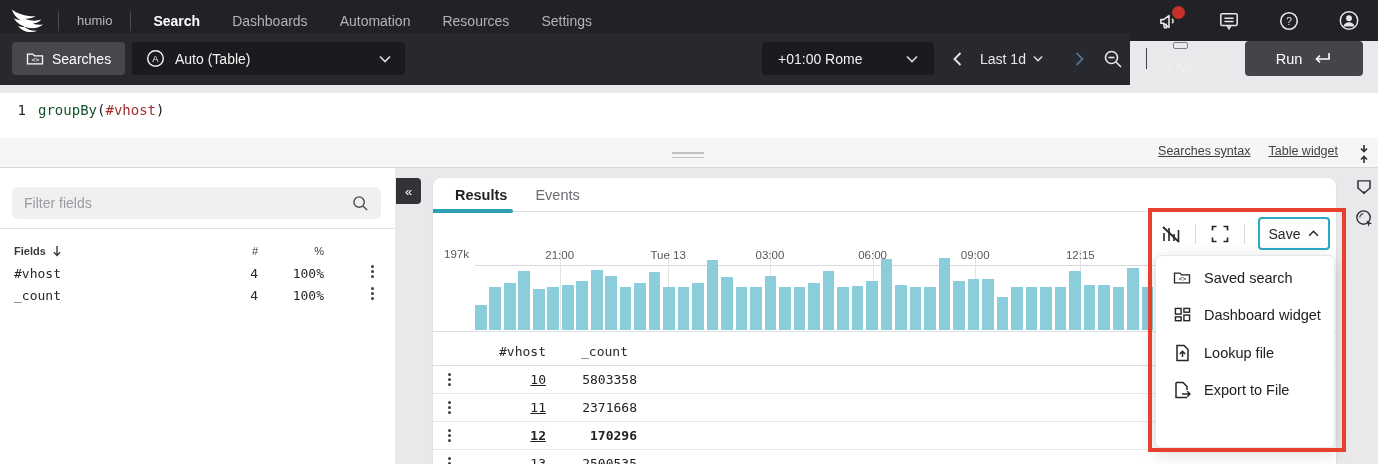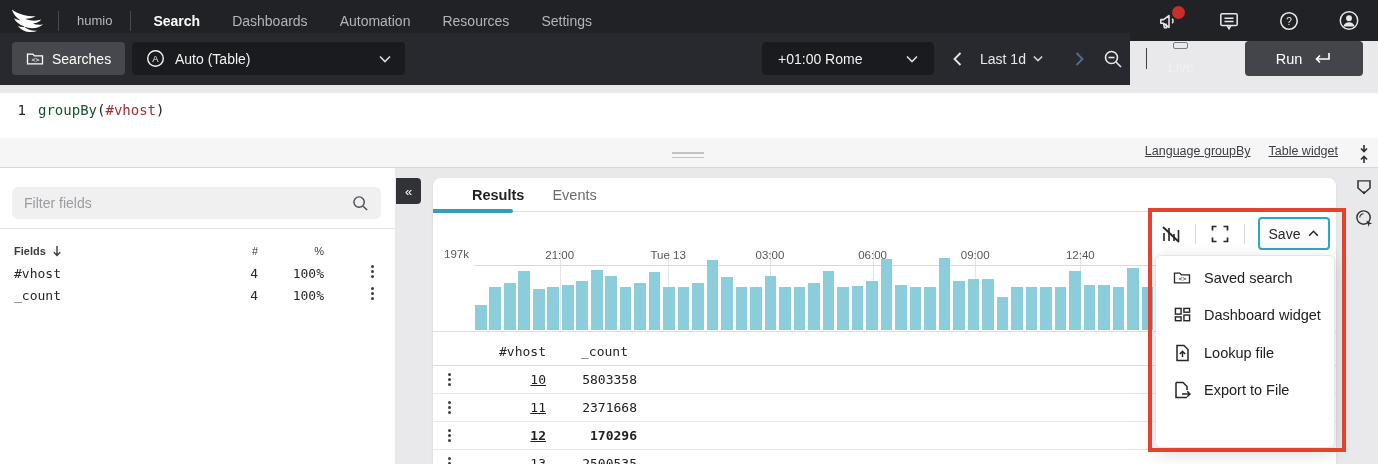--- a/index.html
+++ b/index.html
@@ -64,21 +64,21 @@
   .fh-pct { position:absolute; left:282px; width:28px; text-align:right; }
   .field-row { position:absolute; left:14px; width:368px; height:18px; font-family:"DejaVu Sans Mono", monospace; font-size:13px; color:#28282c; display:flex; align-items:center; }
   .fr-num { position:absolute; left:234px; width:10px; text-align:right; }
   .fr-pct { position:absolute; left:268px; width:42px; text-align:right; }
   .fr-kebab { position:absolute; left:357px; top:1px; cursor:pointer; }
   .kebab-dots { display:flex; flex-direction:column; gap:2px; align-items:center; }
   .kebab-dots i { width:3px; height:3px; border-radius:50%; background:#3f3f44; }
   .collapse-btn { position:absolute; left:396px; top:178px; width:25px; height:26px; background:#313338; border-radius:0 4px 4px 0; color:#fff; font-size:13px; display:flex; align-items:center; justify-content:center; cursor:pointer; }
   
   .card { position:absolute; left:433px; top:178px; width:903px; height:286px; background:#ffffff; border-radius:8px 8px 0 0; box-shadow:0 1px 3px rgba(0,0,0,0.08); }
-  .tabs { position:absolute; left:0; top:0; width:100%; height:34px; border-bottom:1px solid #e0e0e2; display:flex; padding-left:39px; gap:28px; }
+  .tabs { position:absolute; left:0; top:0; width:100%; height:34px; border-bottom:1px solid #e0e0e2; display:flex; padding-left:22px; gap:28px; }
   .tab { display:flex; align-items:center; font-size:14.5px; color:#6b6b71; cursor:pointer; }
   .tab.active { color:#1f1f24; font-weight:bold; }
   .tab-underline { position:absolute; left:0; top:31px; width:80px; height:4px; background:#2e9fb5; border-radius:0 2px 2px 0; }
   
   .plot { position:absolute; left:42px; top:70px; width:855px; height:82px; }
   .plot .vline { position:absolute; top:2px; bottom:0; width:1px; background:#e4e4e6; }
   .plot .hgrid { position:absolute; left:0; right:0; height:1px; background:#d9d9db; }
   .plot .tick-label { position:absolute; top:1px; transform:translateX(-50%); font-size:11.5px; color:#56575d; background:transparent; }
   .ymax-label { position:absolute; right:calc(100% + 6px); font-size:11.5px; color:#56575d; transform:translateY(-55%); }
   .bar { position:absolute; bottom:0; background:#8bcddb; }
@@ -231,21 +231,21 @@
     <div class="line-no">1</div>
     <div><span class="tok-func">groupBy</span><span class="tok-plain">(</span><span class="tok-tag">#vhost</span><span class="tok-plain">)</span></div>
   </div>
 
   <div class="band">
     <div class="grip">
         <div></div>
         <div></div>
       </div>
     <div class="band-links">
-      <span class="band-link">Language groupBy</span>
+      <span class="band-link">Searches syntax</span>
       <span class="band-link">Table widget</span>
     </div>
   </div>
 
   <div class="rail-icon" style="top:142px">
     <svg width="14" height="20" viewBox="0 0 14 20">
         <g fill="none" stroke="#2f2f34" stroke-width="1.6">
           <path d="M7 1v6M4 4.5L7 7.5l3-3"></path>
           <path d="M7 19v-6M4 15.5l3-3 3 3"></path>
         </g>
@@ -336,21 +336,21 @@
           <div class="tick-label" style="left: 9.9%;">21:00</div>
           <div class="vline" style="left: 22.6%;"></div>
           <div class="tick-label" style="left: 22.6%;">Tue 13</div>
           <div class="vline" style="left: 34.5%;"></div>
           <div class="tick-label" style="left: 34.5%;">03:00</div>
           <div class="vline" style="left: 46.5%;"></div>
           <div class="tick-label" style="left: 46.5%;">06:00</div>
           <div class="vline" style="left: 58.5%;"></div>
           <div class="tick-label" style="left: 58.5%;">09:00</div>
           <div class="vline" style="left: 70.8%;"></div>
-          <div class="tick-label" style="left: 70.8%;">12:40</div>
+          <div class="tick-label" style="left: 70.8%;">12:15</div>
         </div>
       <div id="bars">
           <div class="bar" style="left: 0%; width: 1.35593%; height: 29.9213%; background: rgb(139, 205, 219);"></div>
           <div class="bar" style="left: 1.69492%; width: 1.35593%; height: 51.9685%; background: rgb(139, 205, 219);"></div>
           <div class="bar" style="left: 3.38983%; width: 1.35593%; height: 57.0866%; background: rgb(139, 205, 219);"></div>
           <div class="bar" style="left: 5.08475%; width: 1.35593%; height: 72.0472%; background: rgb(139, 205, 219);"></div>
           <div class="bar" style="left: 6.77966%; width: 1.35593%; height: 50%; background: rgb(139, 205, 219);"></div>
           <div class="bar" style="left: 8.47458%; width: 1.35593%; height: 51.9685%; background: rgb(139, 205, 219);"></div>
           <div class="bar" style="left: 10.1695%; width: 1.35593%; height: 55.1181%; background: rgb(139, 205, 219);"></div>
           <div class="bar" style="left: 11.8644%; width: 1.35593%; height: 59.8425%; background: rgb(139, 205, 219);"></div>

